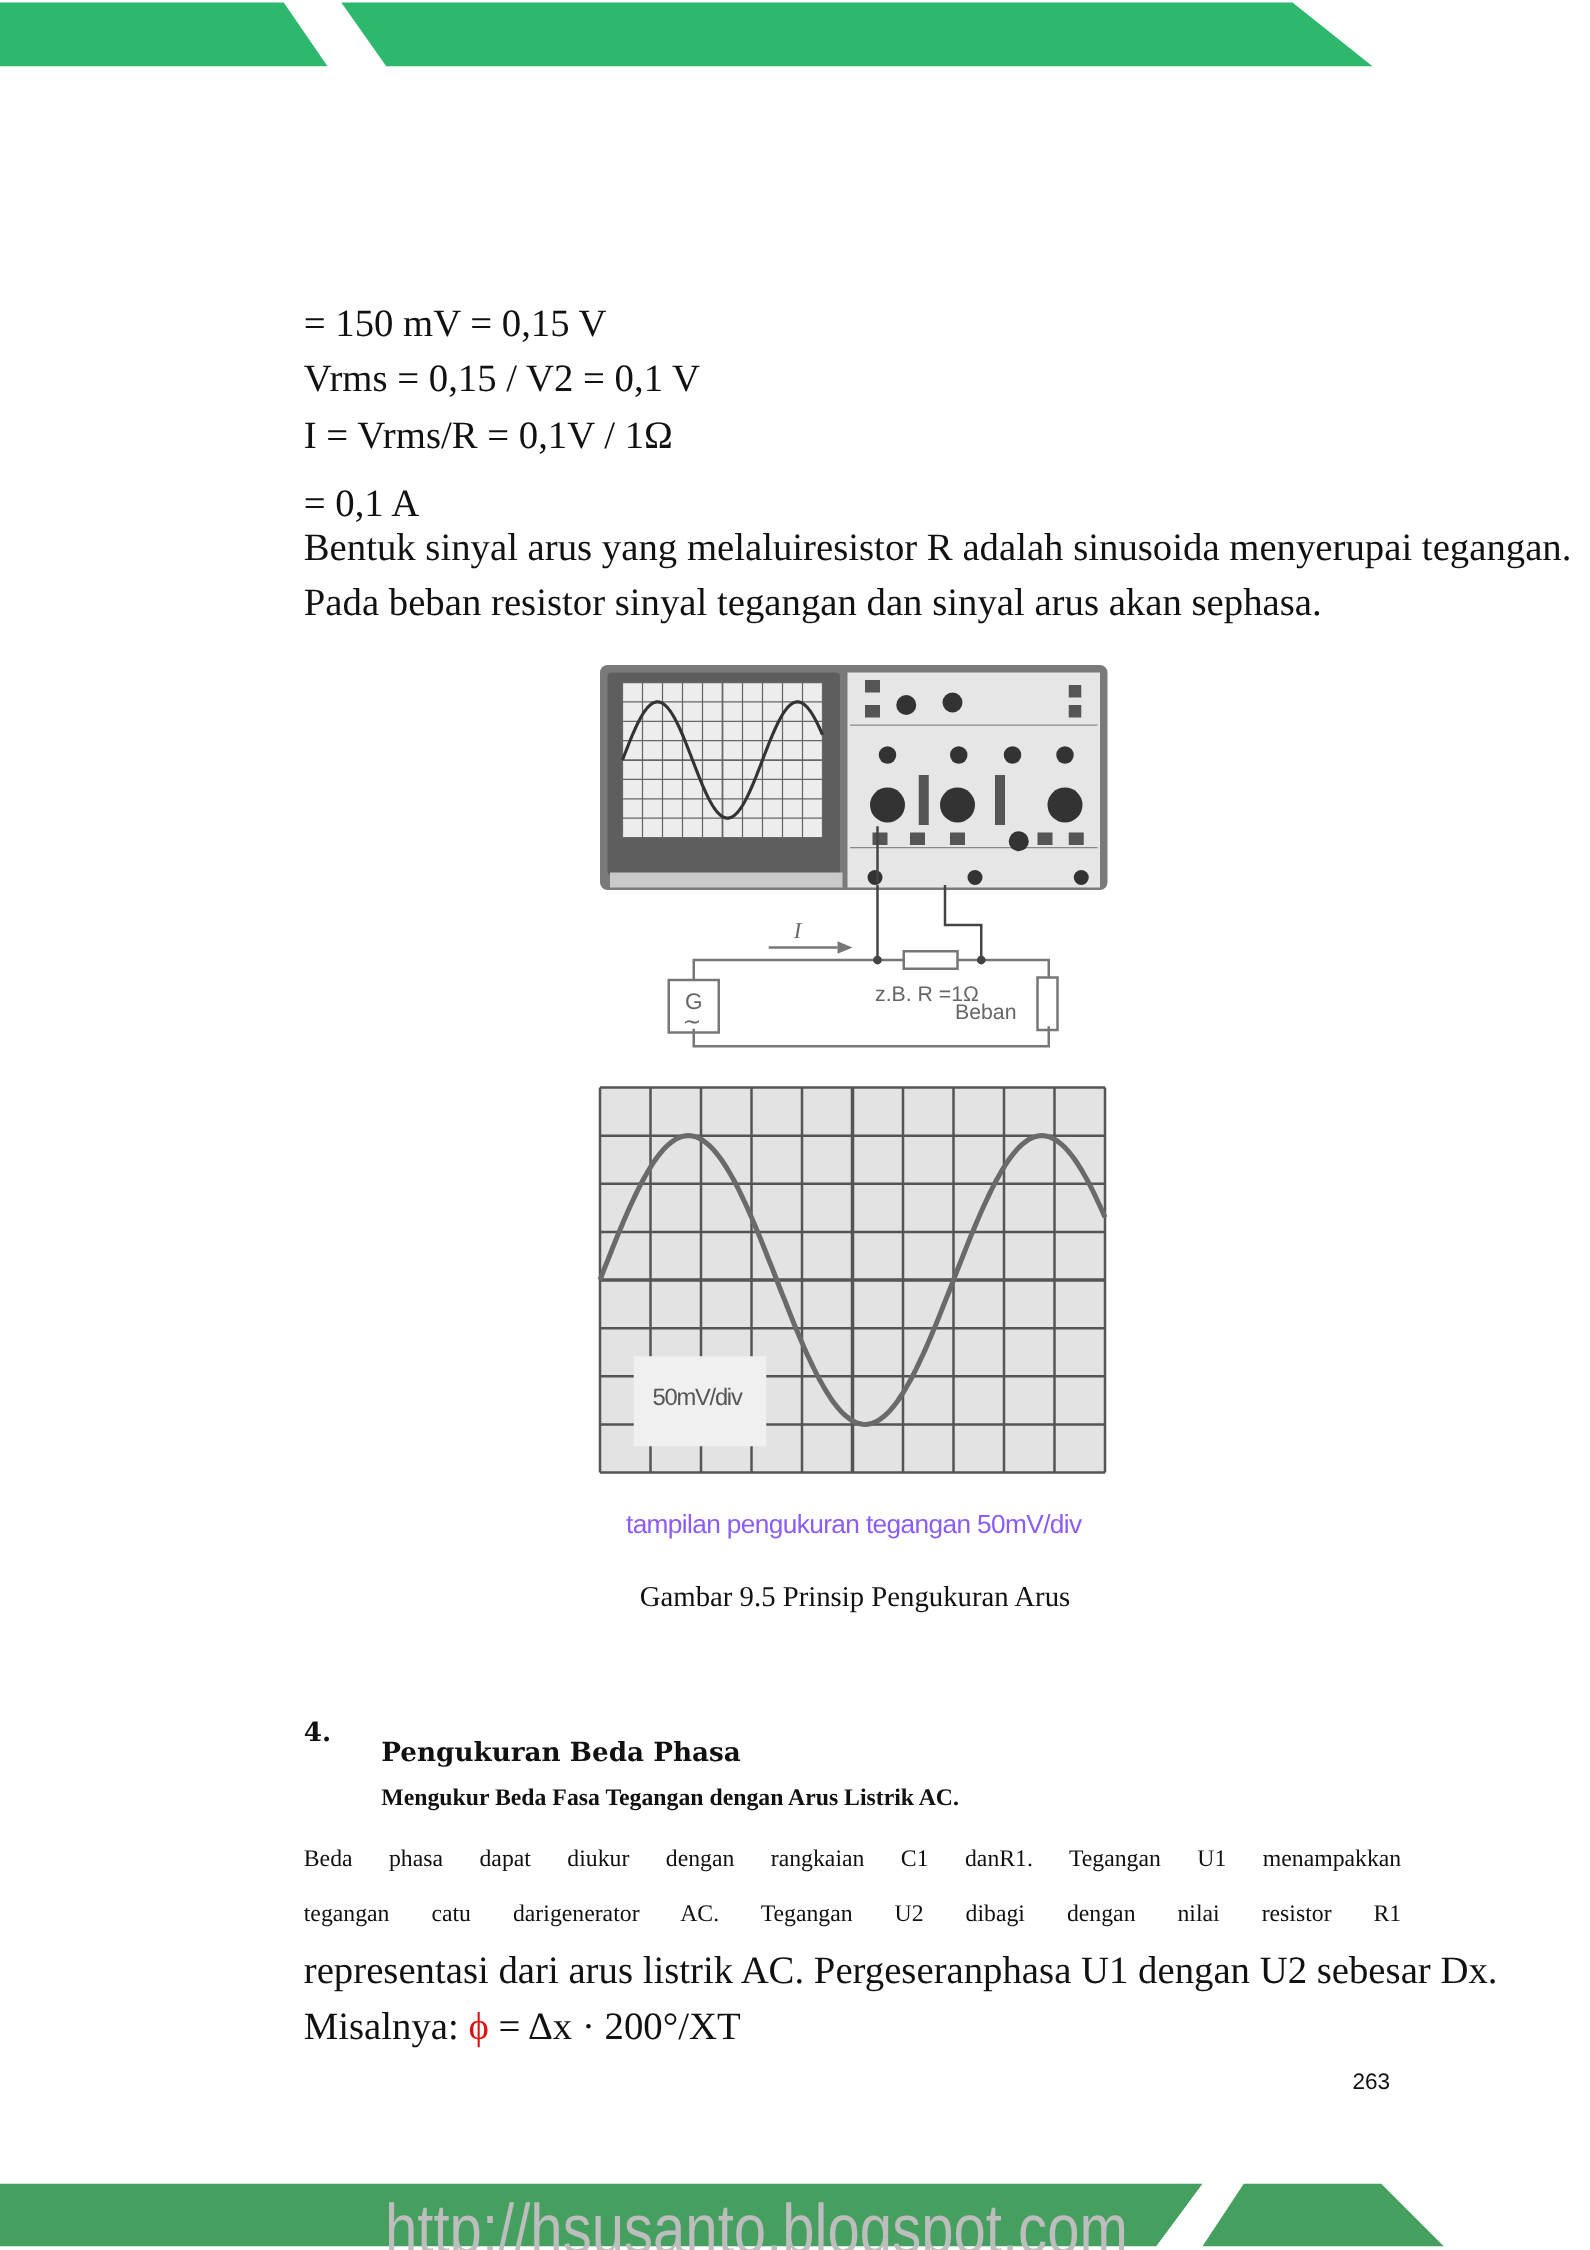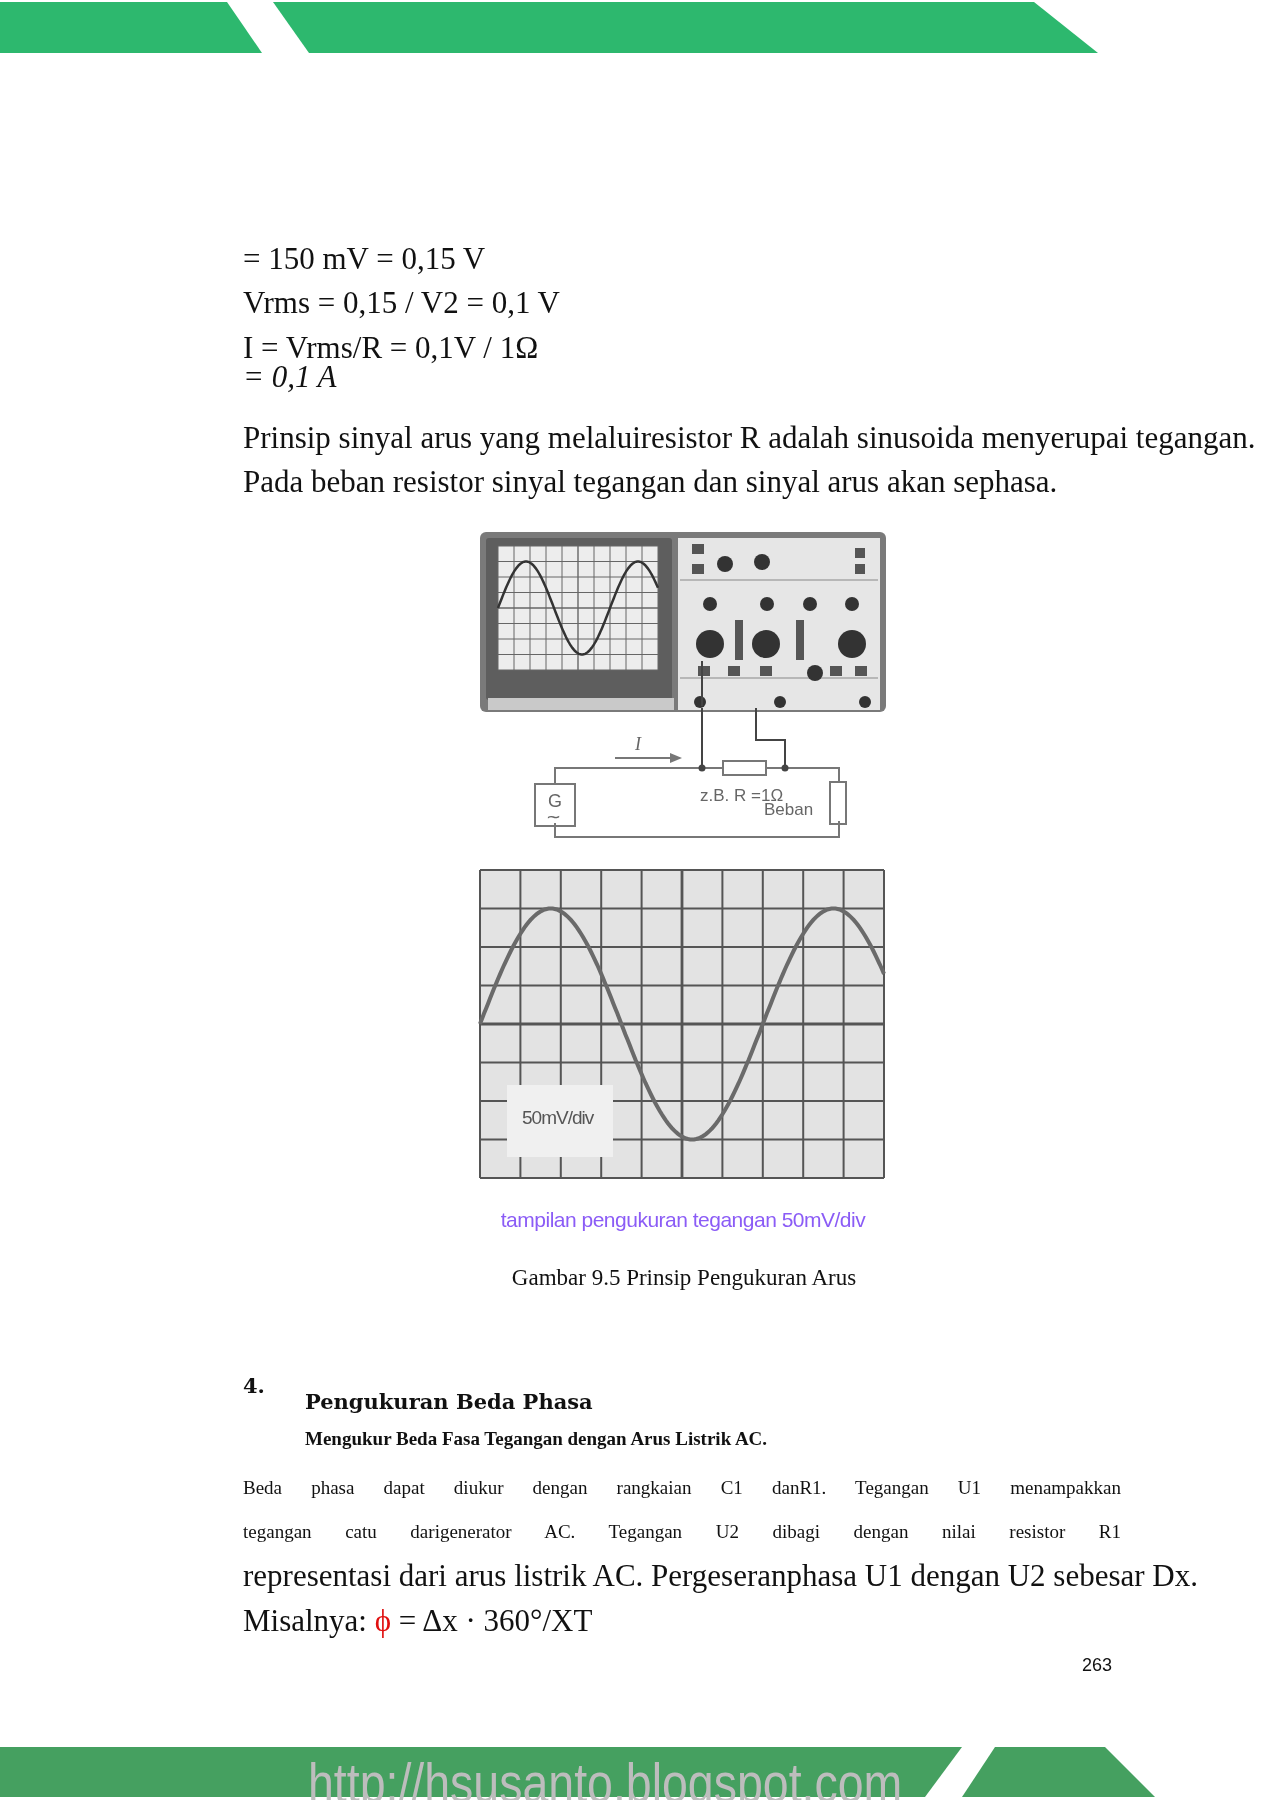--- a/index.html
+++ b/index.html
@@ -27,22 +27,22 @@
 <div class="banner" style="top:0;height:56px;">
   <svg width="1272" height="56" viewBox="0 0 1272 56">
     <polygon points="0,2 227,2 262,53 0,53" fill="#2db86e"></polygon>
     <polygon points="273,2 1034,2 1098,53 309,53" fill="#2db86e"></polygon>
   </svg>
 </div>
 
 <div class="line" style="top:244px;">= 150 mV = 0,15 V</div>
 <div class="line" style="top:288px;">Vrms = 0,15 / V2 =  0,1 V</div>
 <div class="line" style="top:333px;">I = Vrms/R = 0,1V / 1Ω</div>
-<div class="line" style="top:362px;font-style:italic;">= 0,1 A</div>
-<div class="line" style="top:423px;">Prinsip sinyal arus yang melaluiresistor R adalah sinusoida menyerupai tegangan.</div>
+<div class="line" style="top:388px;">= 0,1 A</div>
+<div class="line" style="top:423px;">Bentuk sinyal arus yang melaluiresistor R adalah sinusoida menyerupai tegangan.</div>
 <div class="line" style="top:467px;">Pada beban resistor sinyal tegangan dan sinyal arus akan sephasa.</div>
 
 <div class="figure" style="left:470px;top:520px;width:440px;height:320px;">
   <svg width="440" height="320" viewBox="0 0 440 320">
 
     <rect x="10" y="12" width="406" height="180" rx="6" fill="#7a7a7a"></rect>
     <rect x="16" y="18" width="186" height="162" rx="3" fill="#5e5e5e"></rect>
     <rect x="28" y="26" width="160" height="124" fill="#ededed"></rect>
     <g id="mini-grid" stroke="#555" stroke-width="1">
         <line x1="28" x2="28" y1="26" y2="150" stroke="#666" stroke-width="1"></line>
@@ -158,21 +158,21 @@
 <div class="caption" style="top:1265px;left:48px;">Gambar 9.5 Prinsip Pengukuran Arus</div>
 
 <div class="heading" style="left:243px;top:1373px;">4.</div>
 <div class="heading" style="left:305px;top:1373px;margin-top:16px;">Pengukuran Beda Phasa</div>
 <div class="subheading" style="top:1428px;">Mengukur Beda Fasa Tegangan dengan Arus Listrik AC.</div>
 
 <div class="justify" style="top:1473px;">Beda phasa dapat diukur dengan rangkaian C1 danR1. Tegangan U1 menampakkan</div>
 <div class="justify" style="top:1517px;">tegangan catu darigenerator AC. Tegangan U2 dibagi dengan nilai resistor R1</div>
 <div class="line" style="top:1561px;">representasi dari arus listrik AC. Pergeseranphasa U1 dengan U2 sebesar Dx.</div>
 <div class="line" style="top:1606px;">
-  <span>Misalnya: </span><span class="phi">ϕ</span><span> = Δx · 360°/XT</span>
+  <span>Misalnya: </span><span class="phi">ϕ</span><span> = Δx · 200°/XT</span>
 </div>
 
 <div class="pagenum">263</div>
 
 <div class="banner" style="top:1745px;height:55px;">
   <svg width="1272" height="55" viewBox="0 0 1272 55">
     <polygon points="0,2 962,2 925,52 0,52" fill="#45a060"></polygon>
     <polygon points="995,2 1105,2 1155,52 962,52" fill="#45a060"></polygon>
   </svg>
 </div>

